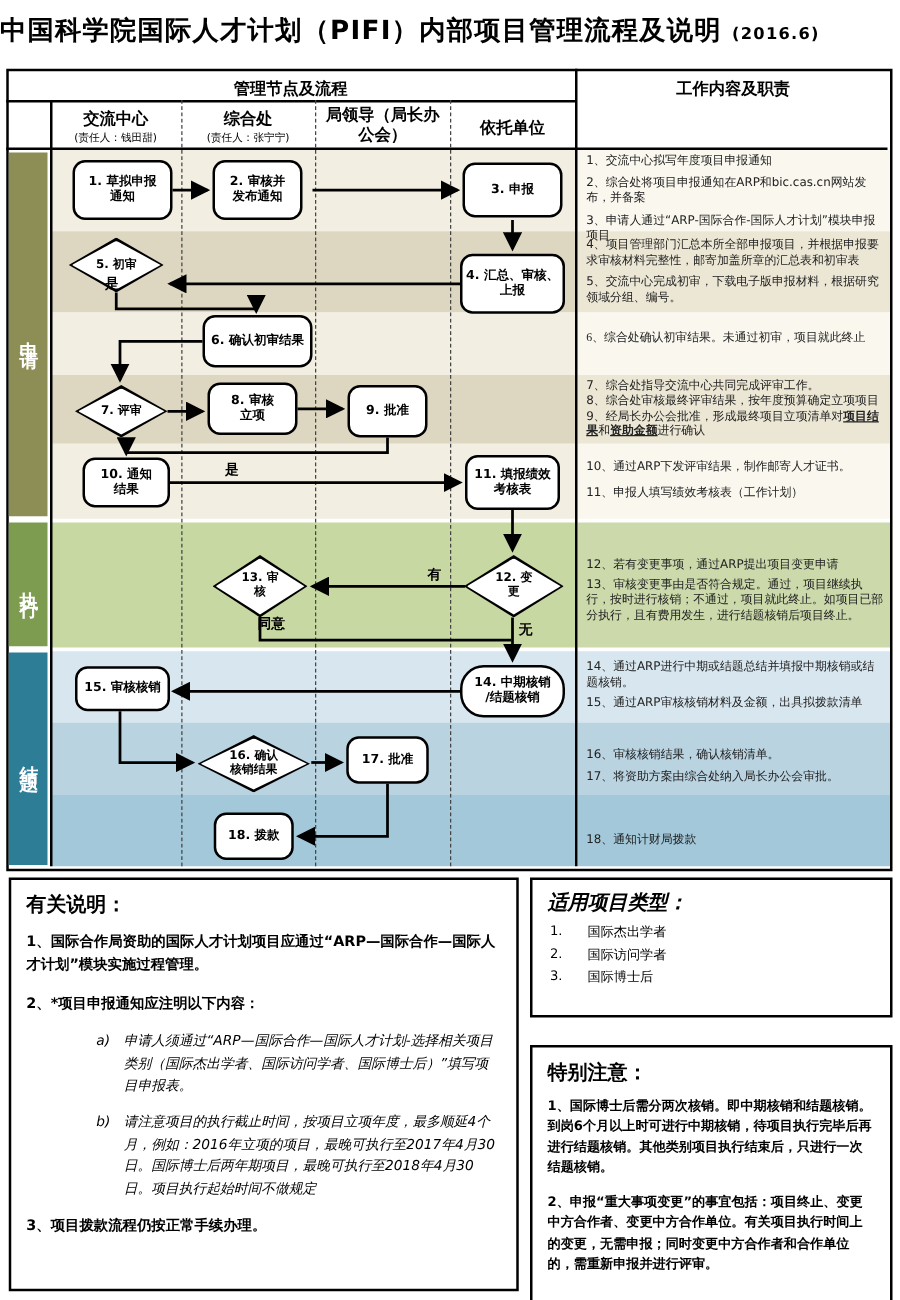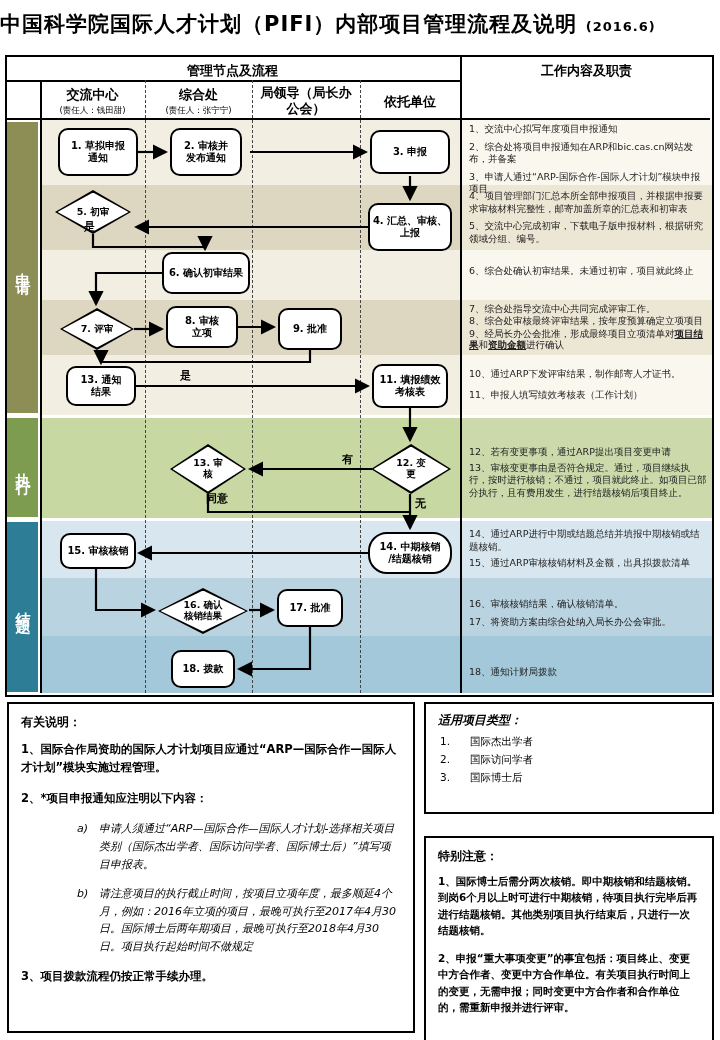--- a/index.html
+++ b/index.html
@@ -41,21 +41,21 @@
   svg.arrows{z-index:6;pointer-events:none;}
   
   .duty{z-index:3;font-size:9.5px;line-height:1.32;color:#222;box-sizing:border-box;
         padding:3px 6px 0 7px;}
   .duty p{margin:0 0 5px 0;}
   .duty.tight{line-height:1.2;}
   .duty.tight p{margin:0 0 1px 0;}
   .bu{font-weight:bold;text-decoration:underline;}
   
   .bbox{border:2px solid #000;box-sizing:border-box;background:#fff;z-index:3;}
-  .bbox .btitle{font-weight:bold;font-size:12px;margin:0 0 10px 0;}
+  .bbox .btitle{font-weight:bold;font-size:16px;margin:0 0 10px 0;}
   .notes{padding:10px 16px 0 12px;}
   .notes p{margin:0 0 13px 0;font-size:11.5px;font-weight:bold;line-height:1.55;}
   .notes .sub{display:flex;font-weight:normal;font-style:italic;font-size:11px;
               margin:0 0 12px 56px;line-height:1.6;}
   .notes .sub .lb{width:22px;flex:none;}
   .types{padding:8px 10px 0 12px;}
   .types .trow{display:flex;font-size:10.5px;margin-bottom:4px;}
   .types .trow .num{width:30px;flex:none;padding-left:2px;}
   .special{padding:10px 12px 0 12px;margin-top:16px;}
   .special p{margin:0 0 12px 0;font-size:10.5px;font-weight:bold;line-height:1.55;}
@@ -153,21 +153,21 @@
 通知</div>
   <div class="abs fbox" style="left:170px;top:128px;width:72px;height:48px;">2. 审核并
 发布通知</div>
   <div class="abs fbox" style="left:370px;top:130px;width:80px;height:44px;">3. 申报</div>
   <div class="abs fbox" style="left:368px;top:203px;width:84px;height:48px;">4. 汇总、审核、
 上报</div>
   <div class="abs fbox" style="left:162px;top:252px;width:88px;height:42px;">6. 确认初审结果</div>
   <div class="abs fbox" style="left:166px;top:306px;width:72px;height:42px;">8. 审核
 立项</div>
   <div class="abs fbox" style="left:278px;top:308px;width:64px;height:42px;">9. 批准</div>
-  <div class="abs fbox" style="left:66px;top:366px;width:70px;height:40px;">13. 通知
+  <div class="abs fbox" style="left:66px;top:366px;width:70px;height:40px;">10. 通知
 结果</div>
   <div class="abs fbox" style="left:372px;top:364px;width:76px;height:44px;">11. 填报绩效
 考核表</div>
   <div class="abs fbox" style="left:368px;top:532px;width:84px;height:42px;border-radius:19px;">14. 中期核销
 /结题核销</div>
   <div class="abs fbox" style="left:60px;top:533px;width:76px;height:36px;">15. 审核核销</div>
   <div class="abs fbox" style="left:277px;top:589px;width:66px;height:38px;">17. 批准</div>
   <div class="abs fbox" style="left:171px;top:650px;width:64px;height:38px;">18. 拨款</div>
 
   <div class="abs diamond" style="left:55px;top:190px;width:76px;height:44px;">
@@ -207,21 +207,21 @@
 
   <div class="abs duty" style="left:462px;top:120px;width:251px;height:65px;">
     <p>1、交流中心拟写年度项目申报通知</p>
     <p>2、综合处将项目申报通知在ARP和bic.cas.cn网站发布，并备案</p>
     <p>3、申请人通过“ARP-国际合作-国际人才计划”模块申报项目</p>
   </div>
   <div class="abs duty" style="left:462px;top:185px;width:251px;height:65px;padding-top:5px;">
     <p>4、项目管理部门汇总本所全部申报项目，并根据申报要求审核材料完整性，邮寄加盖所章的汇总表和初审表</p>
     <p>5、交流中心完成初审，下载电子版申报材料，根据研究领域分组、编号。</p>
   </div>
-  <div class="abs duty" style="left:462px;top:250px;width:251px;height:50px;padding-top:15px;">
+  <div class="abs duty" style="left:462px;top:250px;width:251px;height:50px;padding-top:15px;font-family:Liberation Serif, serif;">
     <p>6、综合处确认初审结果。未通过初审，项目就此终止</p>
   </div>
   <div class="abs duty tight" style="left:462px;top:300px;width:251px;height:55px;padding-top:3px;">
     <p>7、综合处指导交流中心共同完成评审工作。</p>
     <p>8、综合处审核最终评审结果，按年度预算确定立项项目</p>
     <p><span>9、经局长办公会批准，形成最终项目立项清单对</span><span class="bu">项目结果</span><span>和</span><span class="bu">资助金额</span><span>进行确认</span></p>
   </div>
   <div class="abs duty" style="left:462px;top:355px;width:233px;height:60px;padding-top:13px;">
     <p style="margin-bottom:8px;">10、通过ARP下发评审结果，制作邮寄人才证书。</p>
     <p>11、申报人填写绩效考核表（工作计划）</p>

